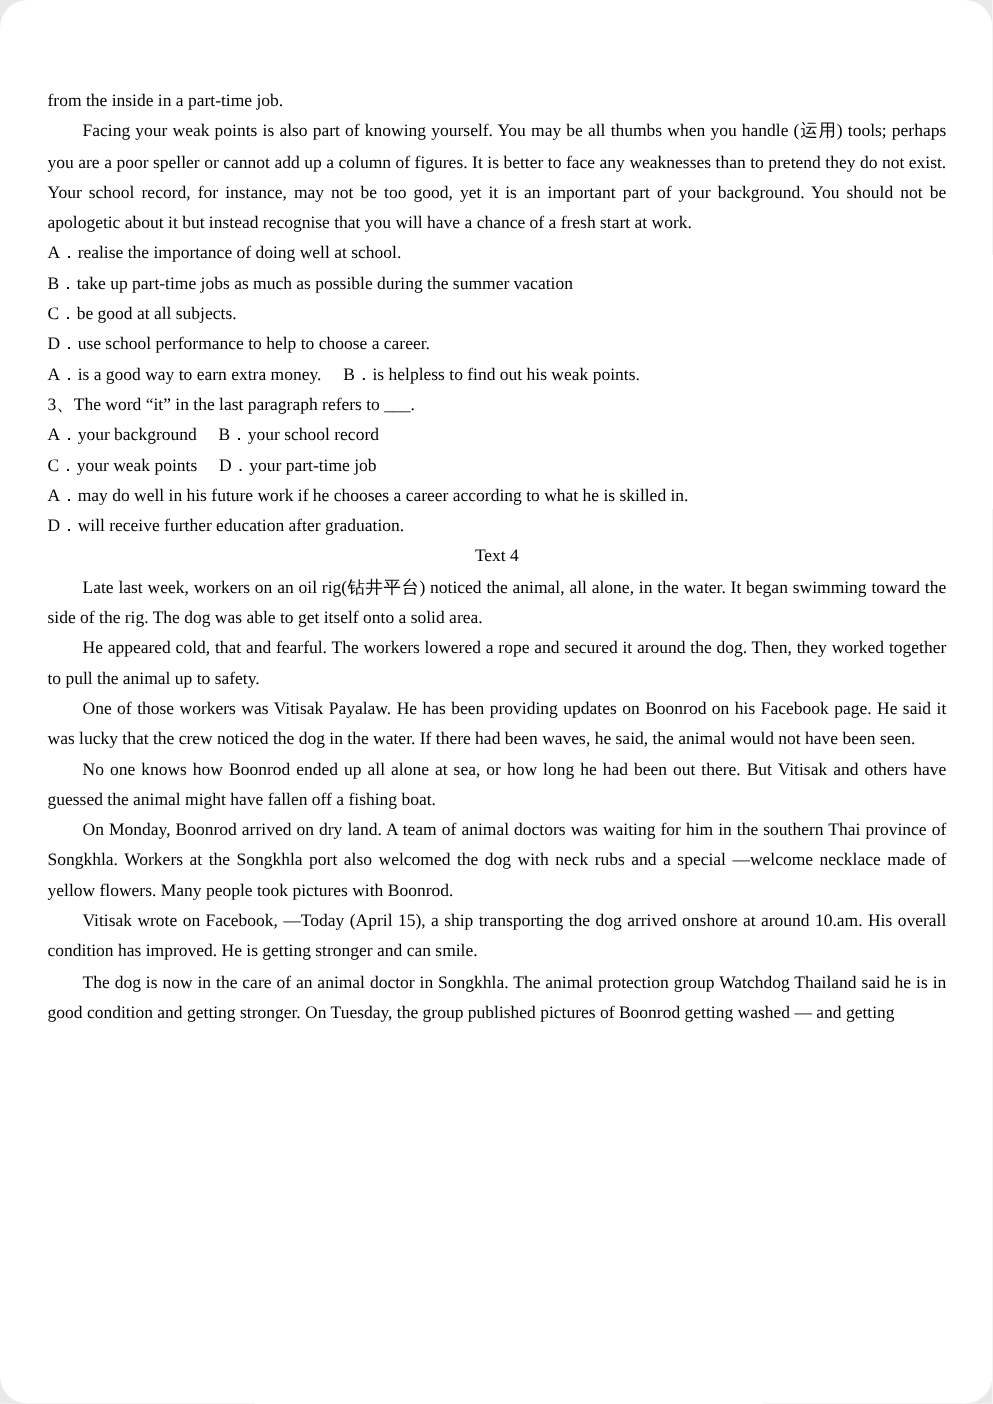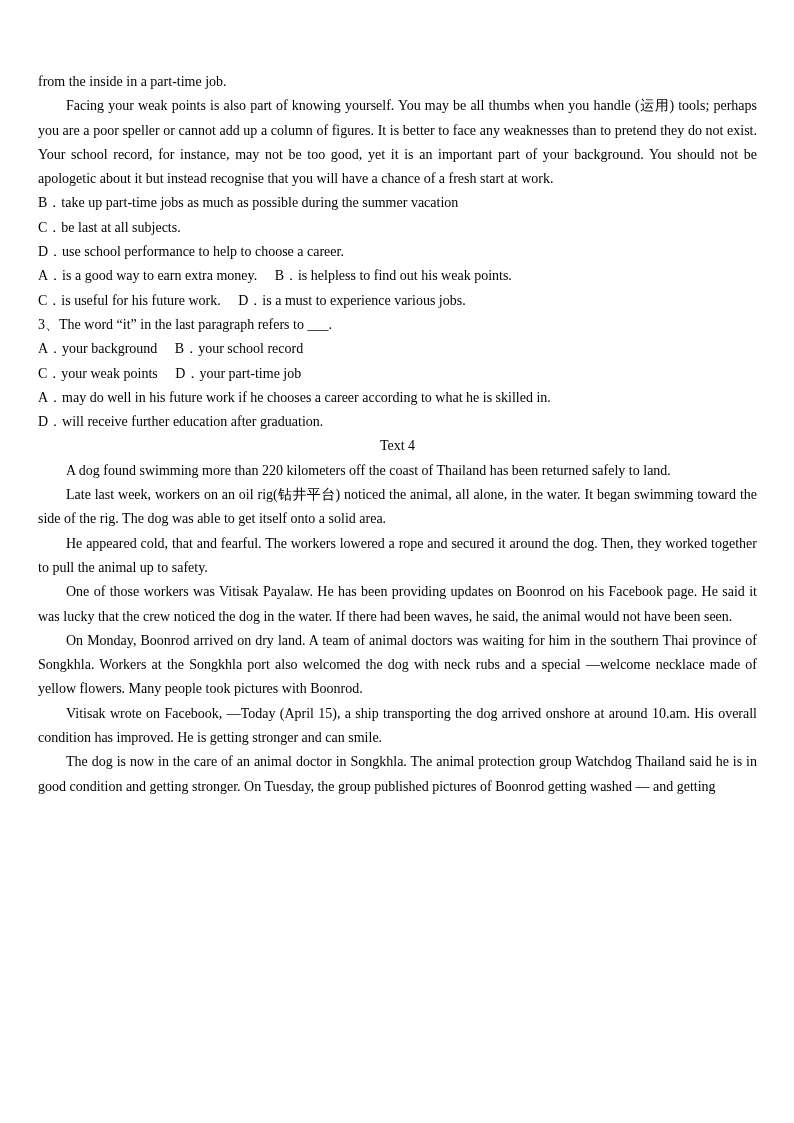--- a/index.html
+++ b/index.html
@@ -1,15 +1,15 @@
 <!DOCTYPE html>
 <html><head>
 <meta charset="utf-8">
 <style>
-  * { box-sizing: border-box; }
+  * { box-sizing: border-box; border-radius: 22px; }
   html, body {
     margin: 0;
     padding: 0;
     background: #e9e9e9;
   }
   .page {
     width: 794px;
     height: 1123px;
     margin: 0 auto;
     background: #ffffff;
@@ -37,37 +37,37 @@
 </style>
 </head>
 <body>
 
 <div class="page">
 
   <p class="line">from the inside in a part-time job.</p>
 
   <p class="para"><span>Facing your weak points is also part of knowing yourself. You may be all thumbs when you handle (运用) tools; perhaps you are a poor speller or cannot add up a column of figures. It is better to face any weaknesses than to pretend they do not exist. Your school record, for instance, may not be too good, yet it is an important part of your background. You should not be apologetic about </span><span class="underline">it</span><span> but instead recognise that you will have a chance of a fresh start at work.</span></p>
 
+  <p class="line">A．realise the importance of doing well at school.</p>
   <p class="line">B．take up part-time jobs as much as possible during the summer vacation</p>
-  <p class="line">C．be last at all subjects.</p>
+  <p class="line">C．be good at all subjects.</p>
   <p class="line">D．use school performance to help to choose a career.</p>
 
   <p class="line">A．is a good way to earn extra money.  B．is helpless to find out his weak points.</p>
-  <p class="line">C．is useful for his future work.  D．is a must to experience various jobs.</p>
 
   <p class="line">3、The word “it” in the last paragraph refers to ___.</p>
   <p class="line">A．your background  B．your school record</p>
   <p class="line">C．your weak points  D．your part-time job</p>
 
   <p class="line">A．may do well in his future work if he chooses a career according to what he is skilled in.</p>
   <p class="line">D．will receive further education after graduation.</p>
 
   <p class="heading">Text 4</p>
 
-  <p class="para">A dog found swimming more than 220 kilometers off the coast of Thailand has been returned safely to land.</p>
   <p class="para">Late last week, workers on an oil rig(钻井平台) noticed the animal, all alone, in the water. It began swimming toward the side of the rig. The dog was able to get itself onto a solid area.</p>
   <p class="para">He appeared cold, that and fearful. The workers lowered a rope and secured it around the dog. Then, they worked together to pull the animal up to safety.</p>
   <p class="para">One of those workers was Vitisak Payalaw. He has been providing updates on Boonrod on his Facebook page. He said it was lucky that the crew noticed the dog in the water. If there had been waves, he said, the animal would not have been seen.</p>
+  <p class="para">No one knows how Boonrod ended up all alone at sea, or how long he had been out there. But Vitisak and others have guessed the animal might have fallen off a fishing boat.</p>
   <p class="para">On Monday, Boonrod arrived on dry land. A team of animal doctors was waiting for him in the southern Thai province of Songkhla. Workers at the Songkhla port also welcomed the dog with neck rubs and a special —welcome necklace made of yellow flowers. Many people took pictures with Boonrod.</p>
   <p class="para">Vitisak wrote on Facebook, —Today (April 15), a ship transporting the dog arrived onshore at around 10.am. His overall condition has improved. He is getting stronger and can smile.</p>
   <p class="para">The dog is now in the care of an animal doctor in Songkhla. The animal protection group Watchdog Thailand said he is in good condition and getting stronger. On Tuesday, the group published pictures of Boonrod getting washed — and getting</p>
 
 </div>
 
 </body></html>

